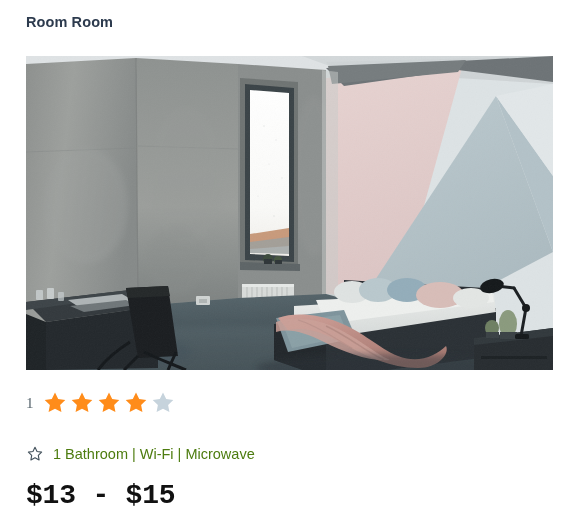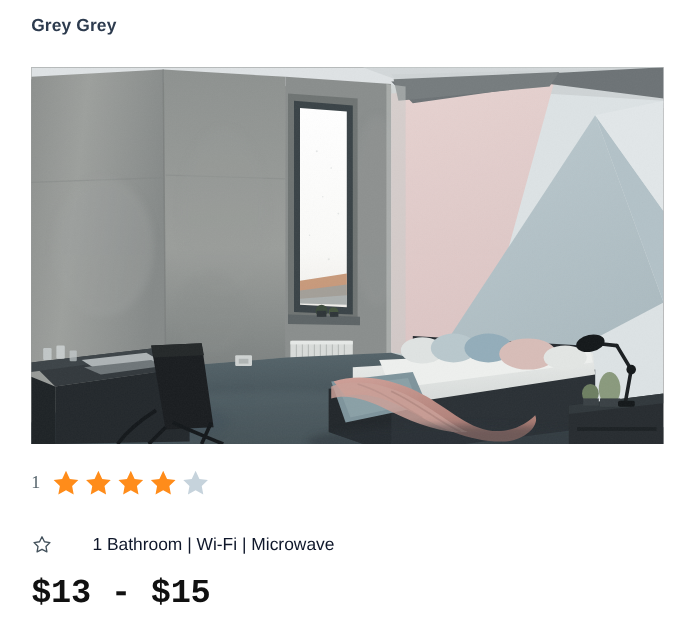--- a/index.html
+++ b/index.html
@@ -81,45 +81,44 @@
   }
   .amenity-star-icon {
     width: 18px;
     height: 18px;
     margin-right: 9px;
     flex: none;
   }
   .amenity-star-icon svg { display: block; }
   .amenities-text {
     font-size: 14.5px;
-    color: #0f172a;
+    color: #4d7c0f;
     line-height: 18px;
     white-space: nowrap;
-    margin-left: 24px;
   }
 
   
   .price {
     position: absolute;
     left: 26px;
     top: 479px;
     font-size: 28px;
     font-weight: bold;
     color: #111111;
     line-height: 34px;
     letter-spacing: -0.2px;
     font-family: Liberation Mono, monospace;
   }
 </style>
 </head>
 <body>
 
 <div class="card">
 
-  <div class="listing-title">Grey Grey</div>
+  <div class="listing-title">Room Room</div>
 
   <div class="photo-frame">
     <svg width="527" height="314" viewBox="0 0 527 314" xmlns="http://www.w3.org/2000/svg">
       <defs>
         <linearGradient id="concLeft" x1="0" y1="0" x2="1" y2="0.3">
           <stop offset="0%" stop-color="#8d908e"></stop>
           <stop offset="40%" stop-color="#9da09d"></stop>
           <stop offset="100%" stop-color="#868a89"></stop>
         </linearGradient>
         <linearGradient id="concMid" x1="0" y1="0" x2="0" y2="1">

